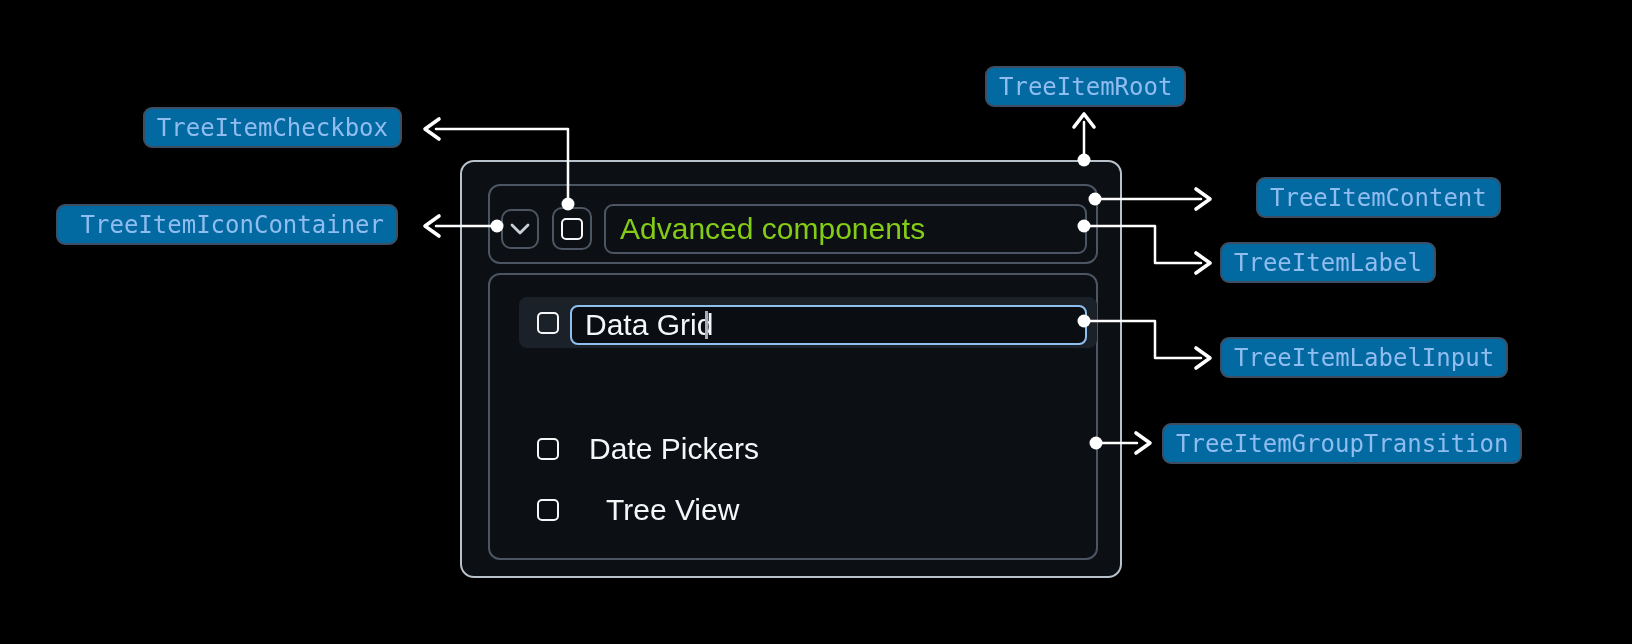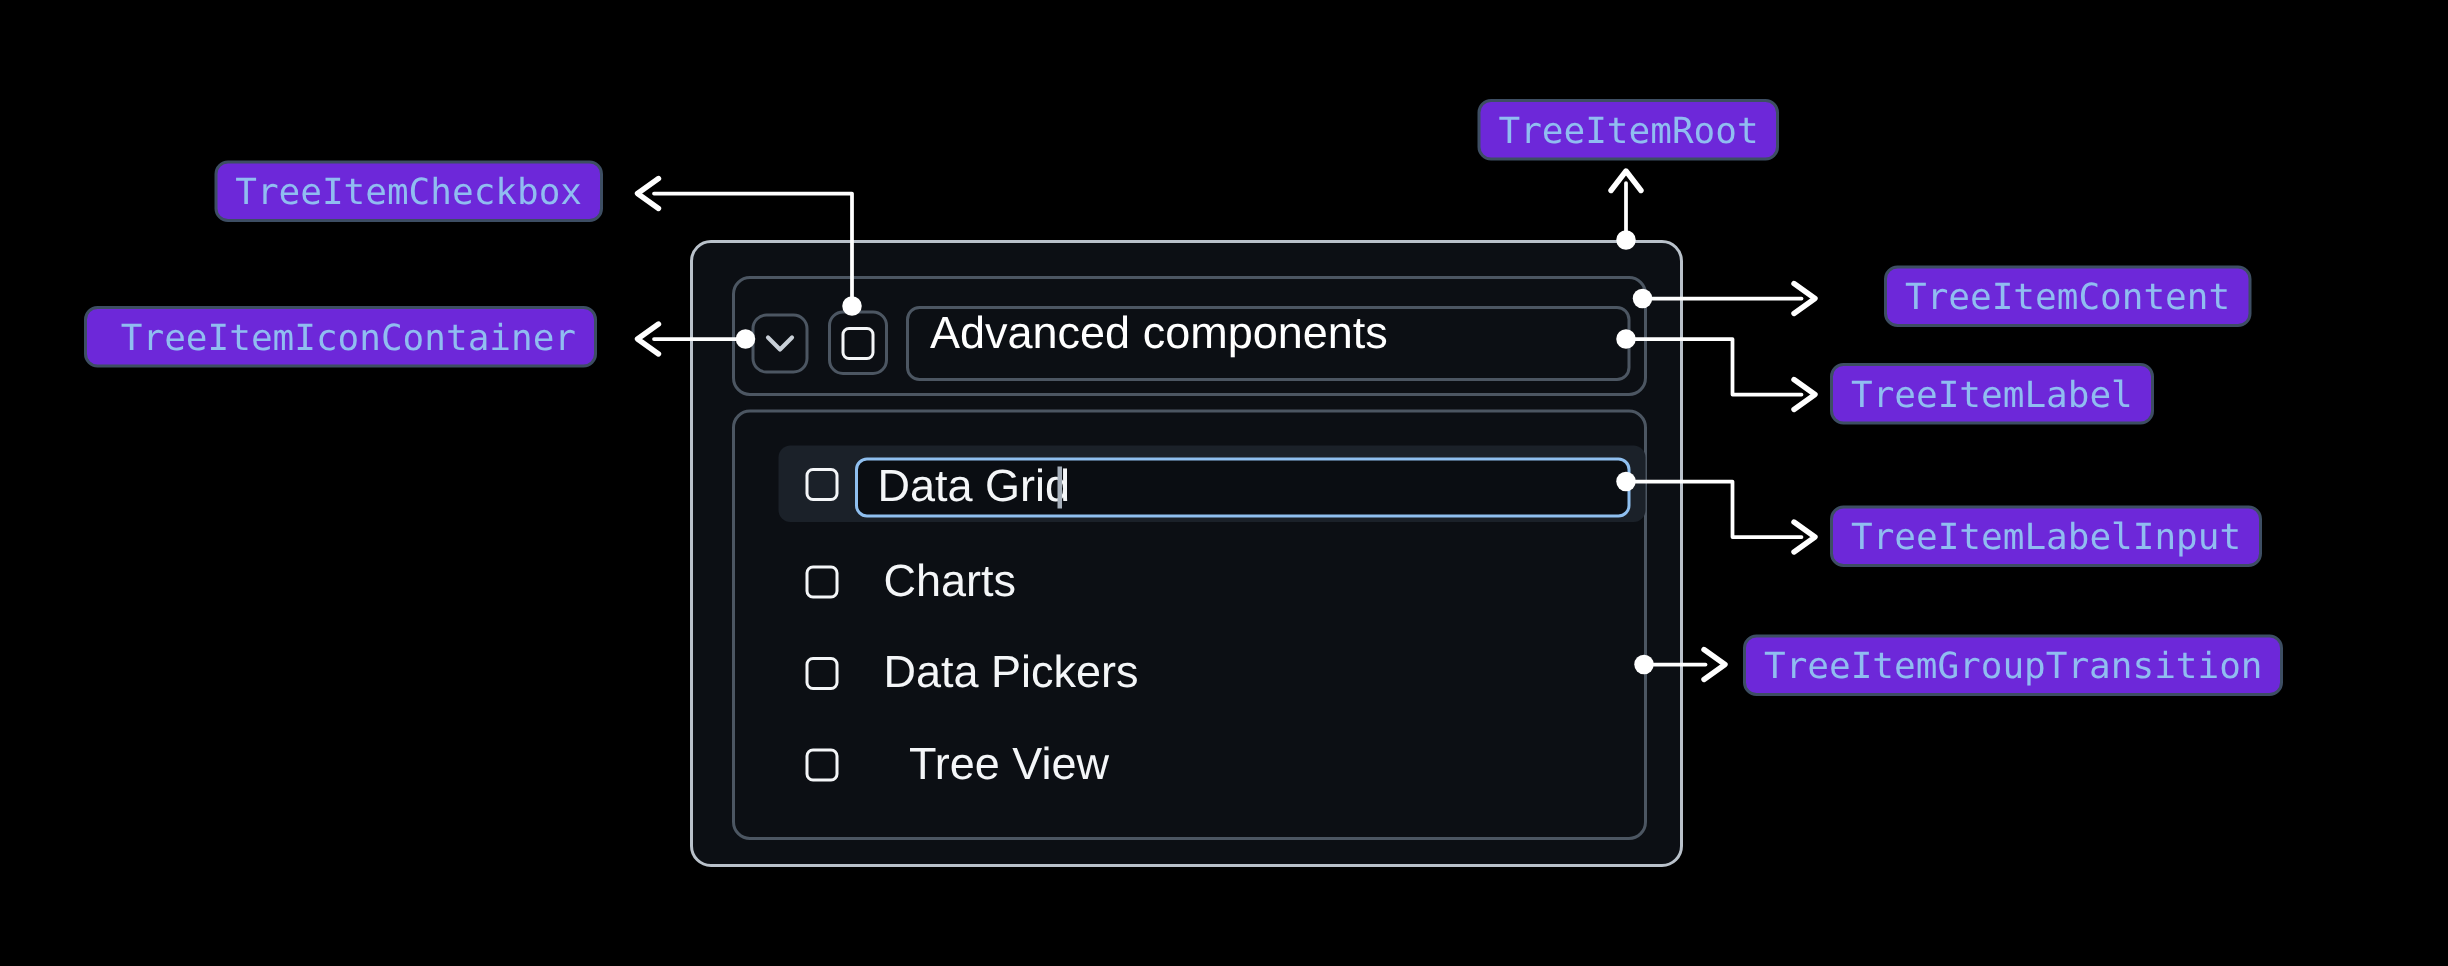--- a/index.html
+++ b/index.html
@@ -25,22 +25,22 @@
     position:absolute;left:62px;top:21px;width:40px;height:43px;
     border:2px solid #4C5662;border-radius:10px;box-sizing:border-box;
     display:flex;align-items:center;justify-content:center;
   }
   .cb{
     width:22px;height:22px;border:2.6px solid #F4F6F8;border-radius:5px;box-sizing:border-box;background:transparent;
   }
   .label-box{
     position:absolute;left:114px;top:18px;width:483px;height:50px;
     border:2px solid #4C5662;border-radius:9px;box-sizing:border-box;
-    display:flex;padding-left:14px;
-    color:#ffffff;font-size:30px;
+    display:flex;align-items:center;padding-left:14px;
+    color:#84cc16;font-size:30px;
   }
   .group-box{
     position:absolute;left:26px;top:111px;width:610px;height:287px;
     border:2px solid #4C5662;border-radius:12px;box-sizing:border-box;
   }
   .row{
     position:absolute;left:29px;width:578px;height:50px;
     display:flex;align-items:center;color:#F4F6F8;font-size:30px;
   }
   .row .cb{margin-left:18px;}
@@ -59,21 +59,21 @@
   }
   .caret{
     position:absolute;left:135px;top:6px;width:3px;height:28px;background:#A6AFBA;z-index:2;
   }
   
   .connectors{position:absolute;left:0;top:0;width:1632px;height:644px;z-index:5;pointer-events:none;}
   
   .badge{
     position:absolute;z-index:6;display:inline-flex;align-items:center;
     height:41px;padding:0 12px;box-sizing:border-box;
-    background:#6d28d9;border:2px solid #3D4E63;border-radius:9px;
+    background:#0369a1;border:2px solid #3D4E63;border-radius:9px;
     color:#90BDF0;font-family:"DejaVu Sans Mono","Liberation Mono",monospace;
     font-size:24px;white-space:nowrap;
   }
   .b-root{left:985px;top:66px;}
   .b-checkbox{right:1230px;top:107px;}
   .b-iconcontainer{right:1234px;top:204px;padding-left:23px;}
   .b-content{left:1220px;top:177px;margin-left:36px;}
   .b-label{left:1220px;top:242px;padding-left:12px;}
   .b-labelinput{left:1220px;top:337px;}
   .b-grouptransition{left:1162px;top:423px;}
@@ -102,28 +102,24 @@
     <div class="group-box">
 
       <div class="row row-editing">
         <div class="cb" style="margin-left:18px;"></div>
         <div class="input-wrap">
           <input type="text" value="Data Grid" style="">
           <div class="caret"></div>
         </div>
       </div>
 
-      <div class="row" style="top:88px;">
-        <div class="cb"></div>
-        <span class="row-label">Charts</span>
-      </div>
 
       <div class="row" style="top:149px;">
         <div class="cb"></div>
-        <span class="row-label">Data Pickers</span>
+        <span class="row-label">Date Pickers</span>
       </div>
 
       <div class="row" style="top:210px;gap:17px;">
         <div class="cb"></div>
         <span class="row-label">Tree View</span>
       </div>
 
     </div>
   </div>
 

